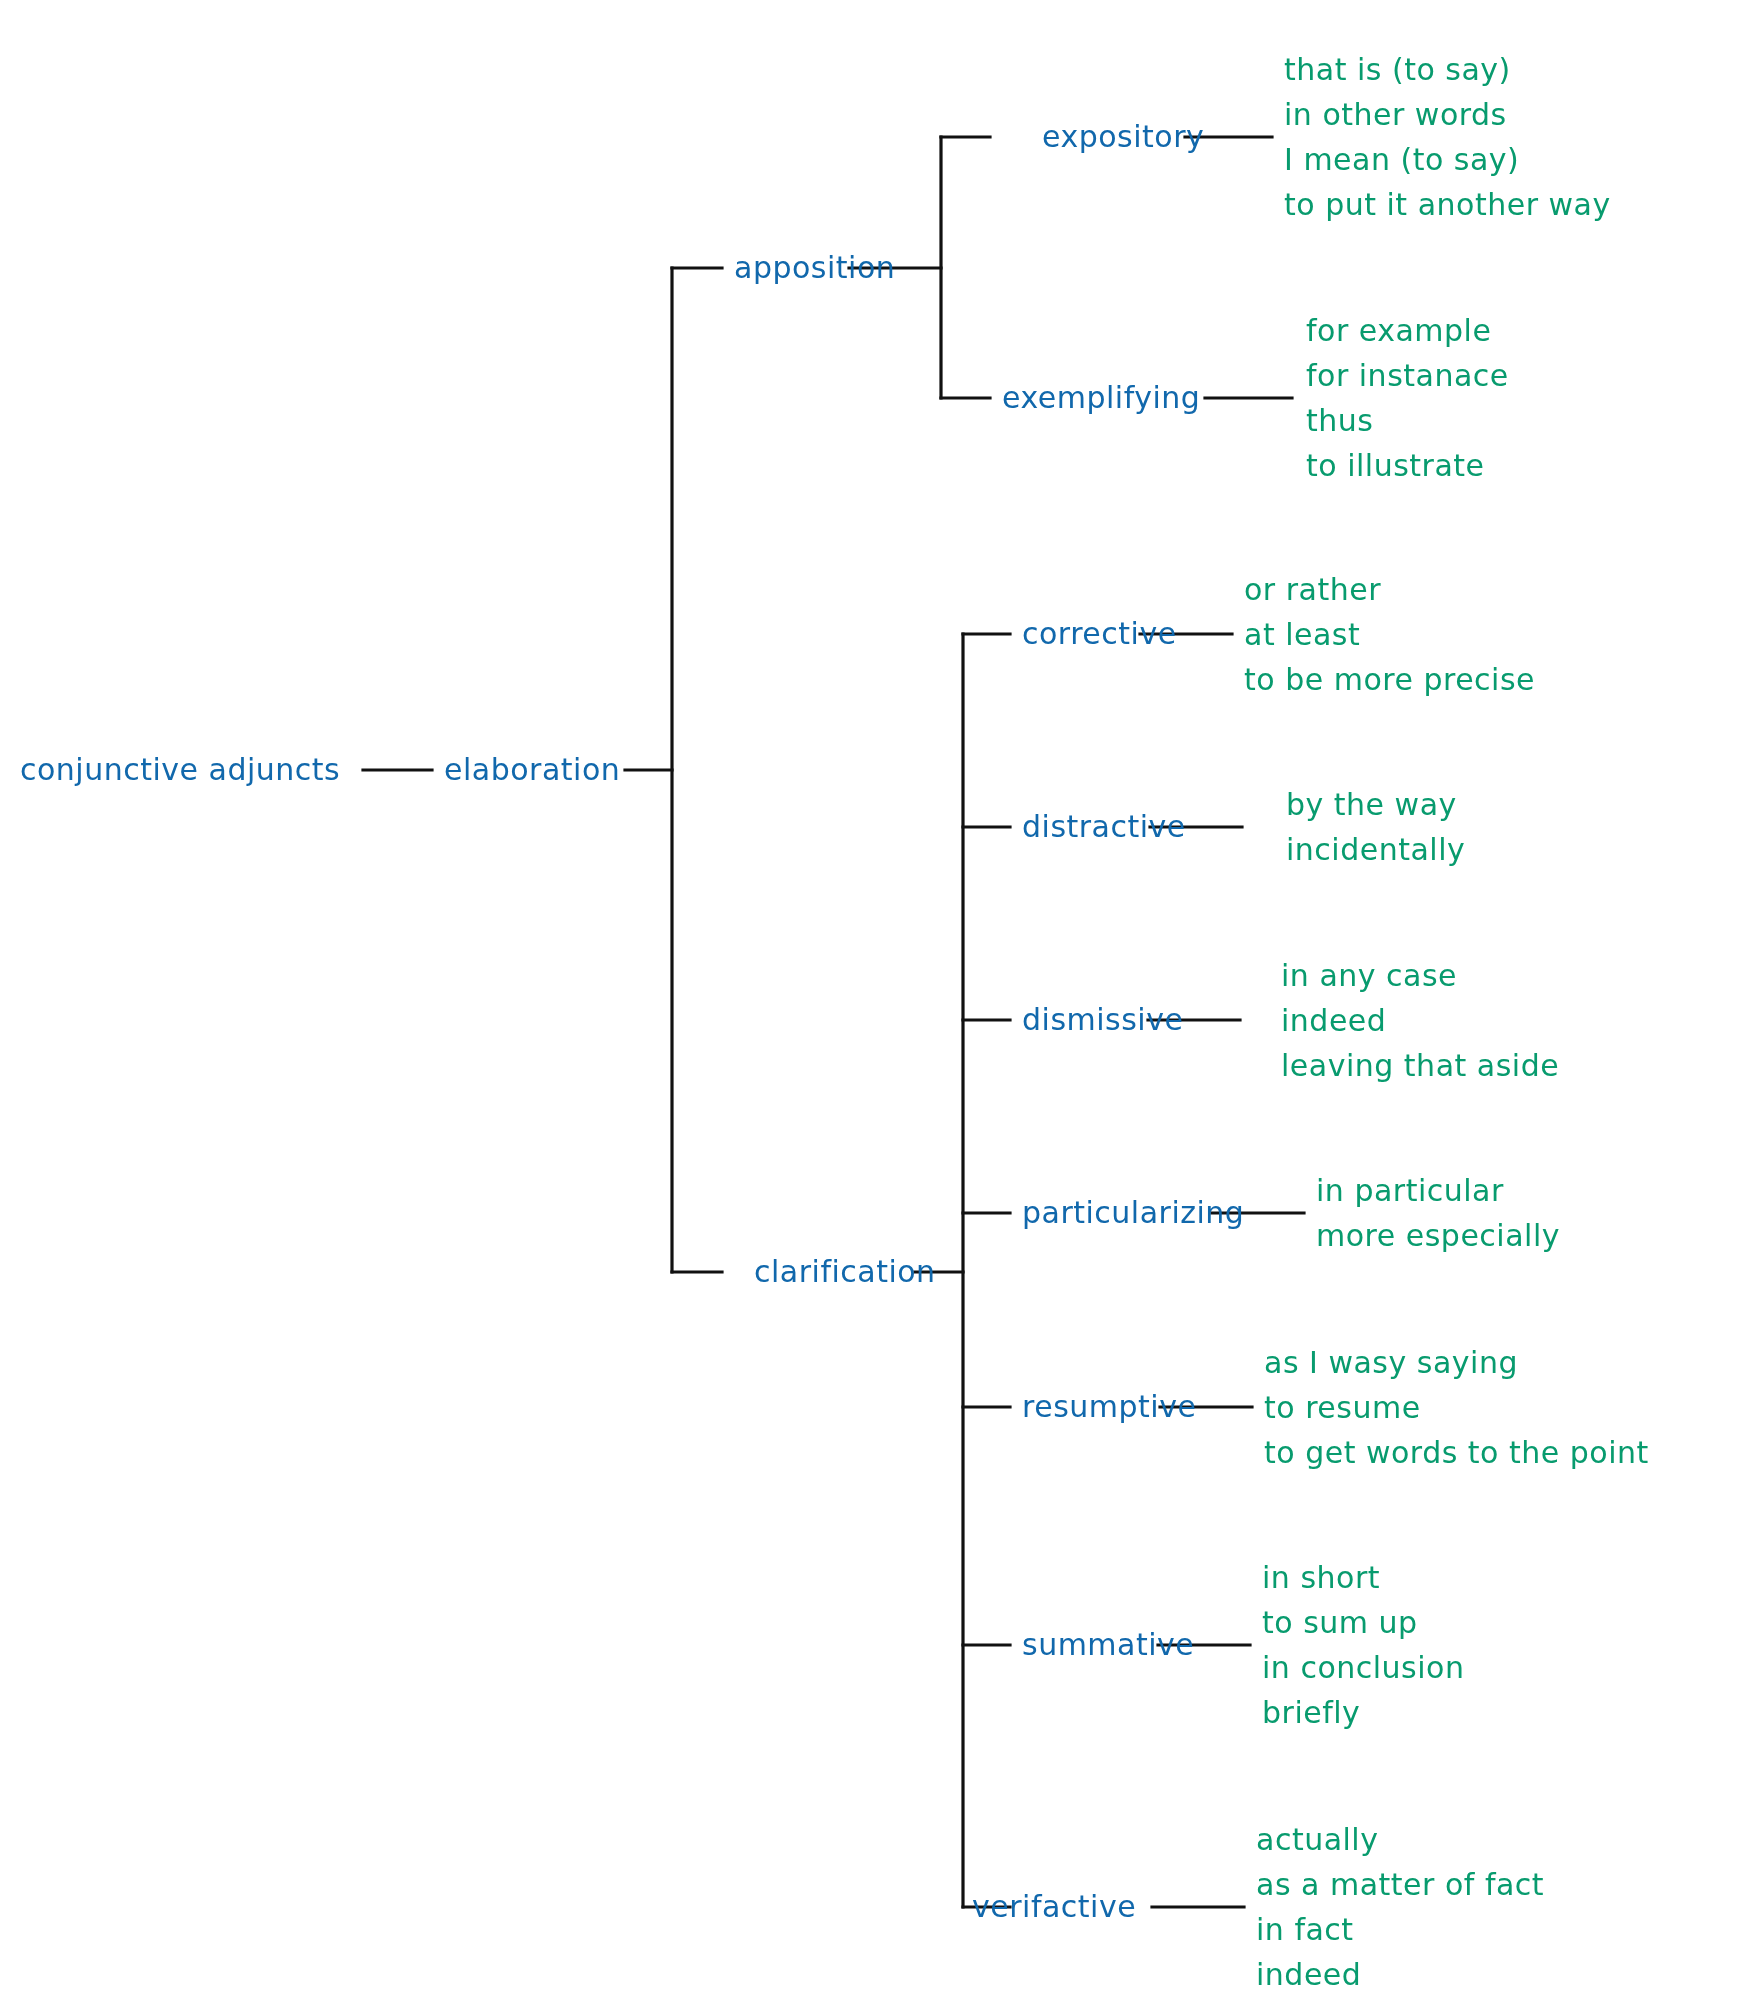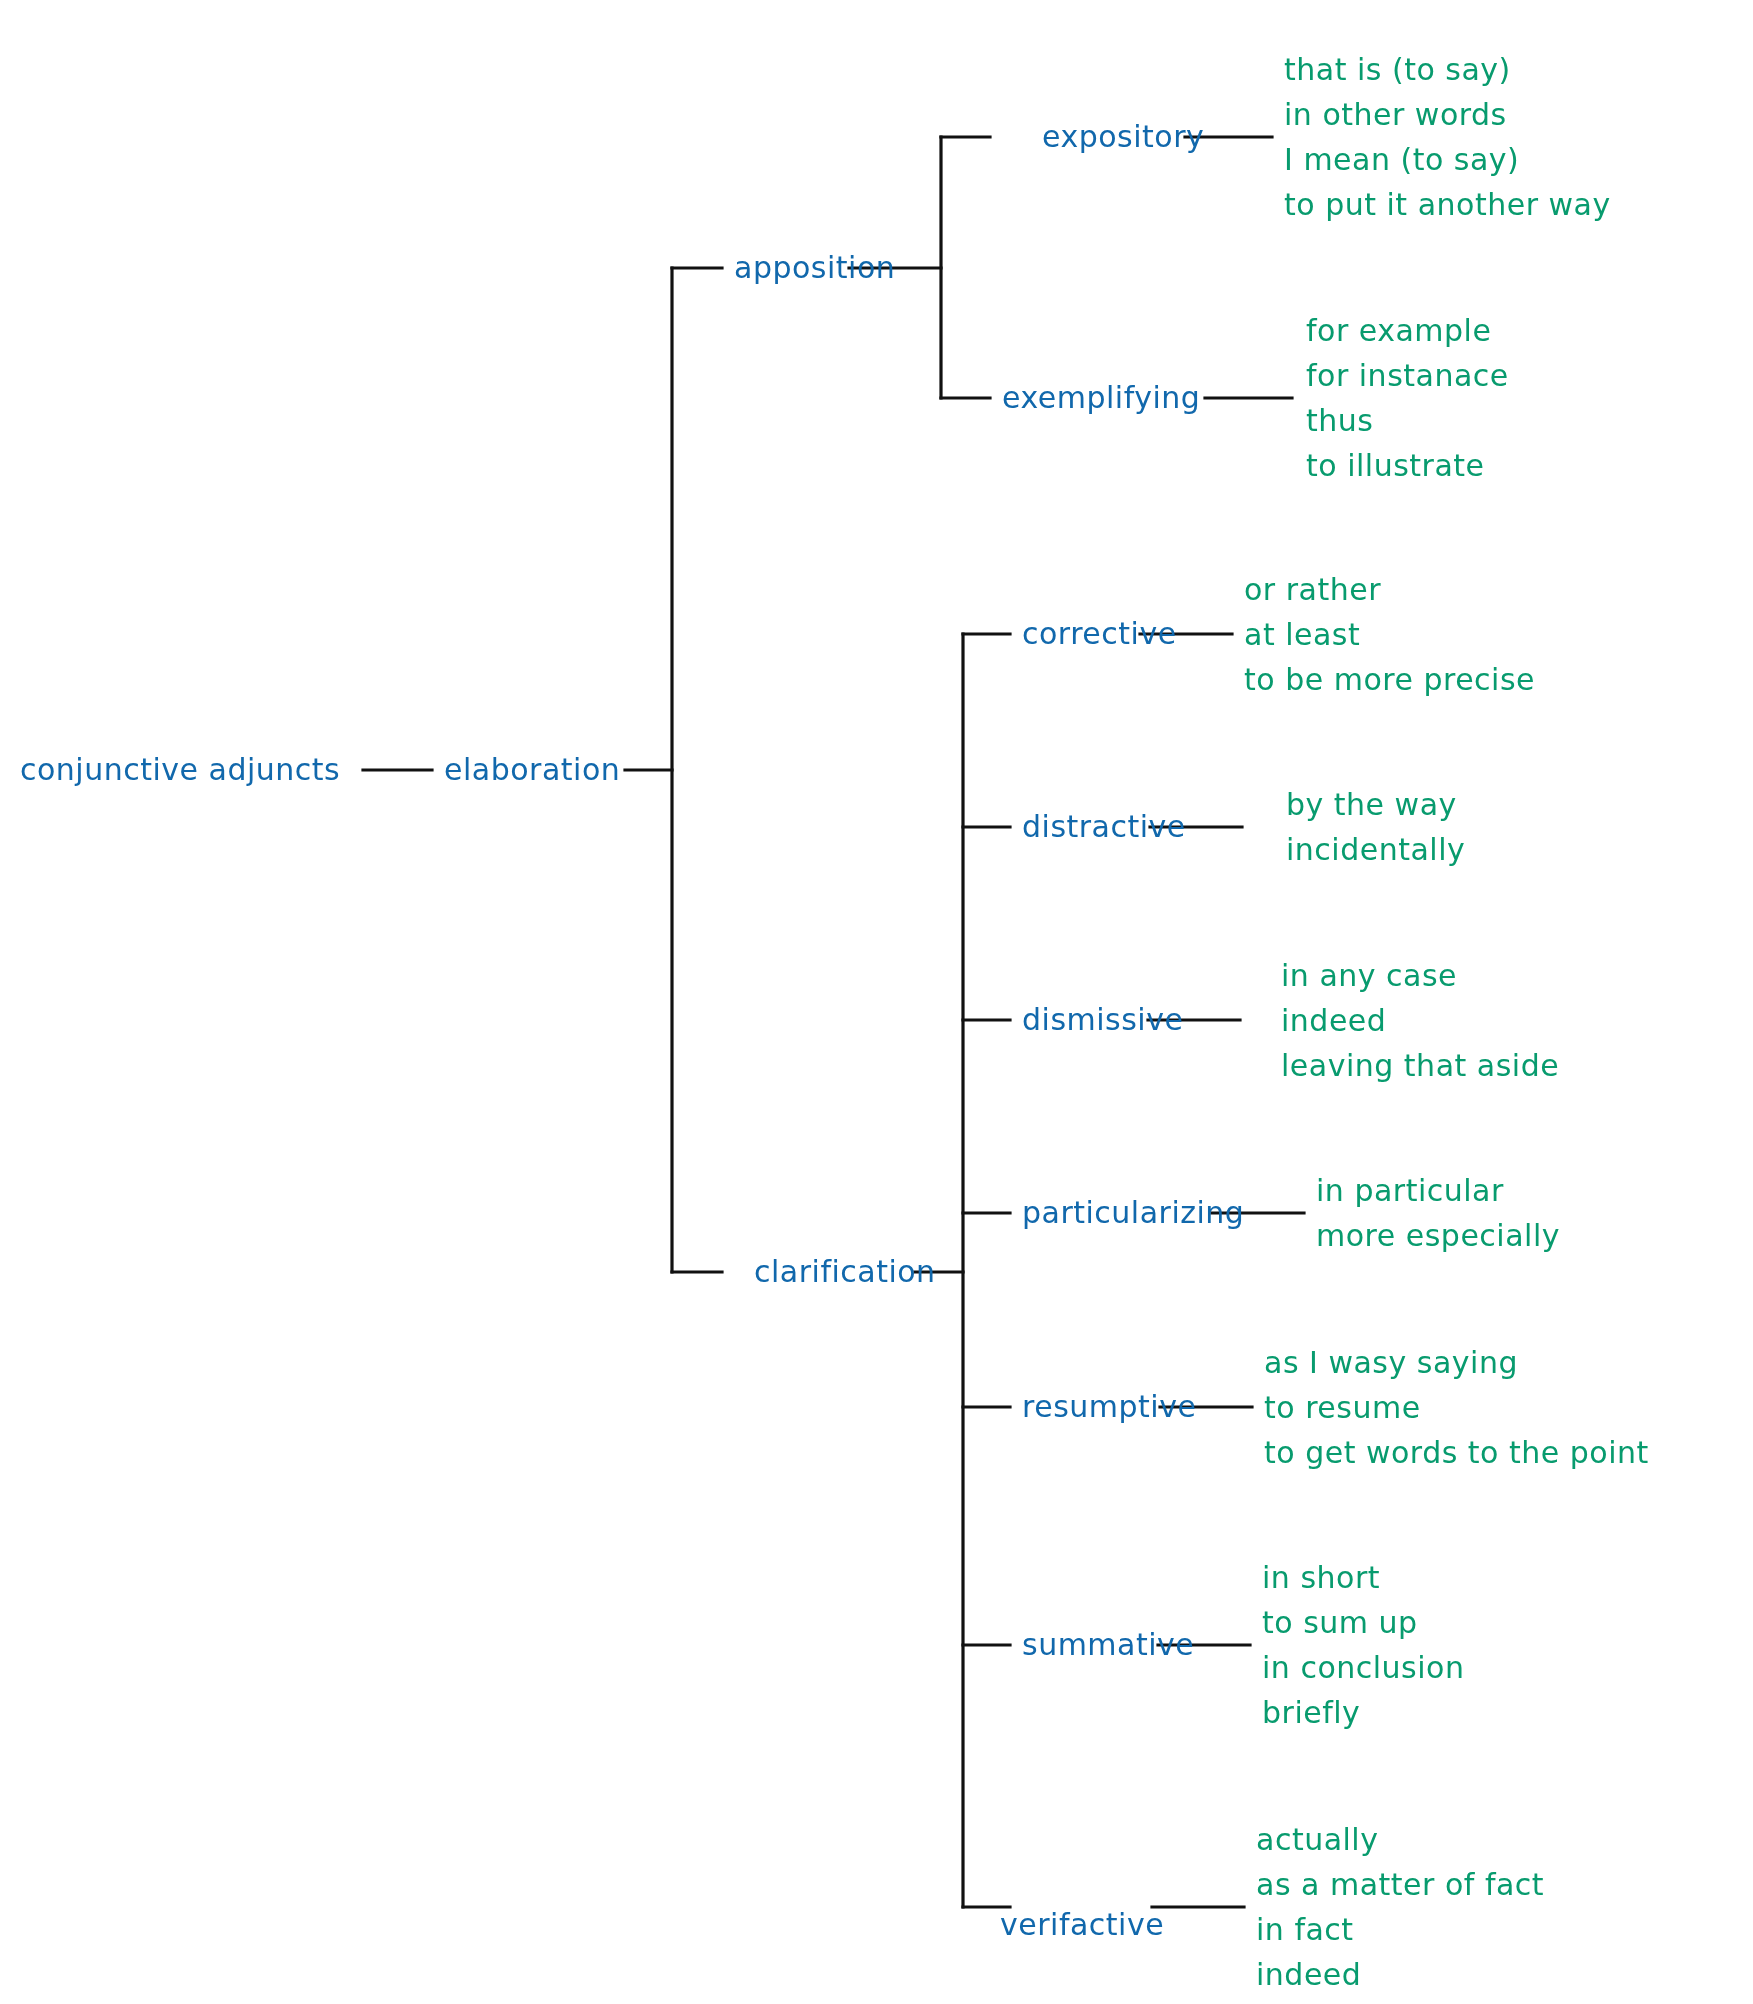--- a/index.html
+++ b/index.html
@@ -160,21 +160,21 @@
 
   <div class="node-label anchor-left" style="left:1022px; top:1645px;">summative</div>
 
   <div class="example-group anchor-left" style="left: 1262px; top: 1645px; transform: translate(0px, -90px);">
     <span class="example-line">in  short</span>
     <span class="example-line">to  sum  up</span>
     <span class="example-line">in  conclusion</span>
     <span class="example-line">briefly</span>
   </div>
 
-  <div class="node-label anchor-left" style="left:1000px; top:1907px;margin-top:18px;">verifactive</div>
+  <div class="node-label anchor-left" style="left:972px; top:1907px;">verifactive</div>
 
   <div class="example-group anchor-left" style="left: 1256px; top: 1907px; transform: translate(0px, -90px);">
     <span class="example-line">actually</span>
     <span class="example-line">as  a  matter  of  fact</span>
     <span class="example-line">in  fact</span>
     <span class="example-line">indeed</span>
   </div>
 
 </div>
 

